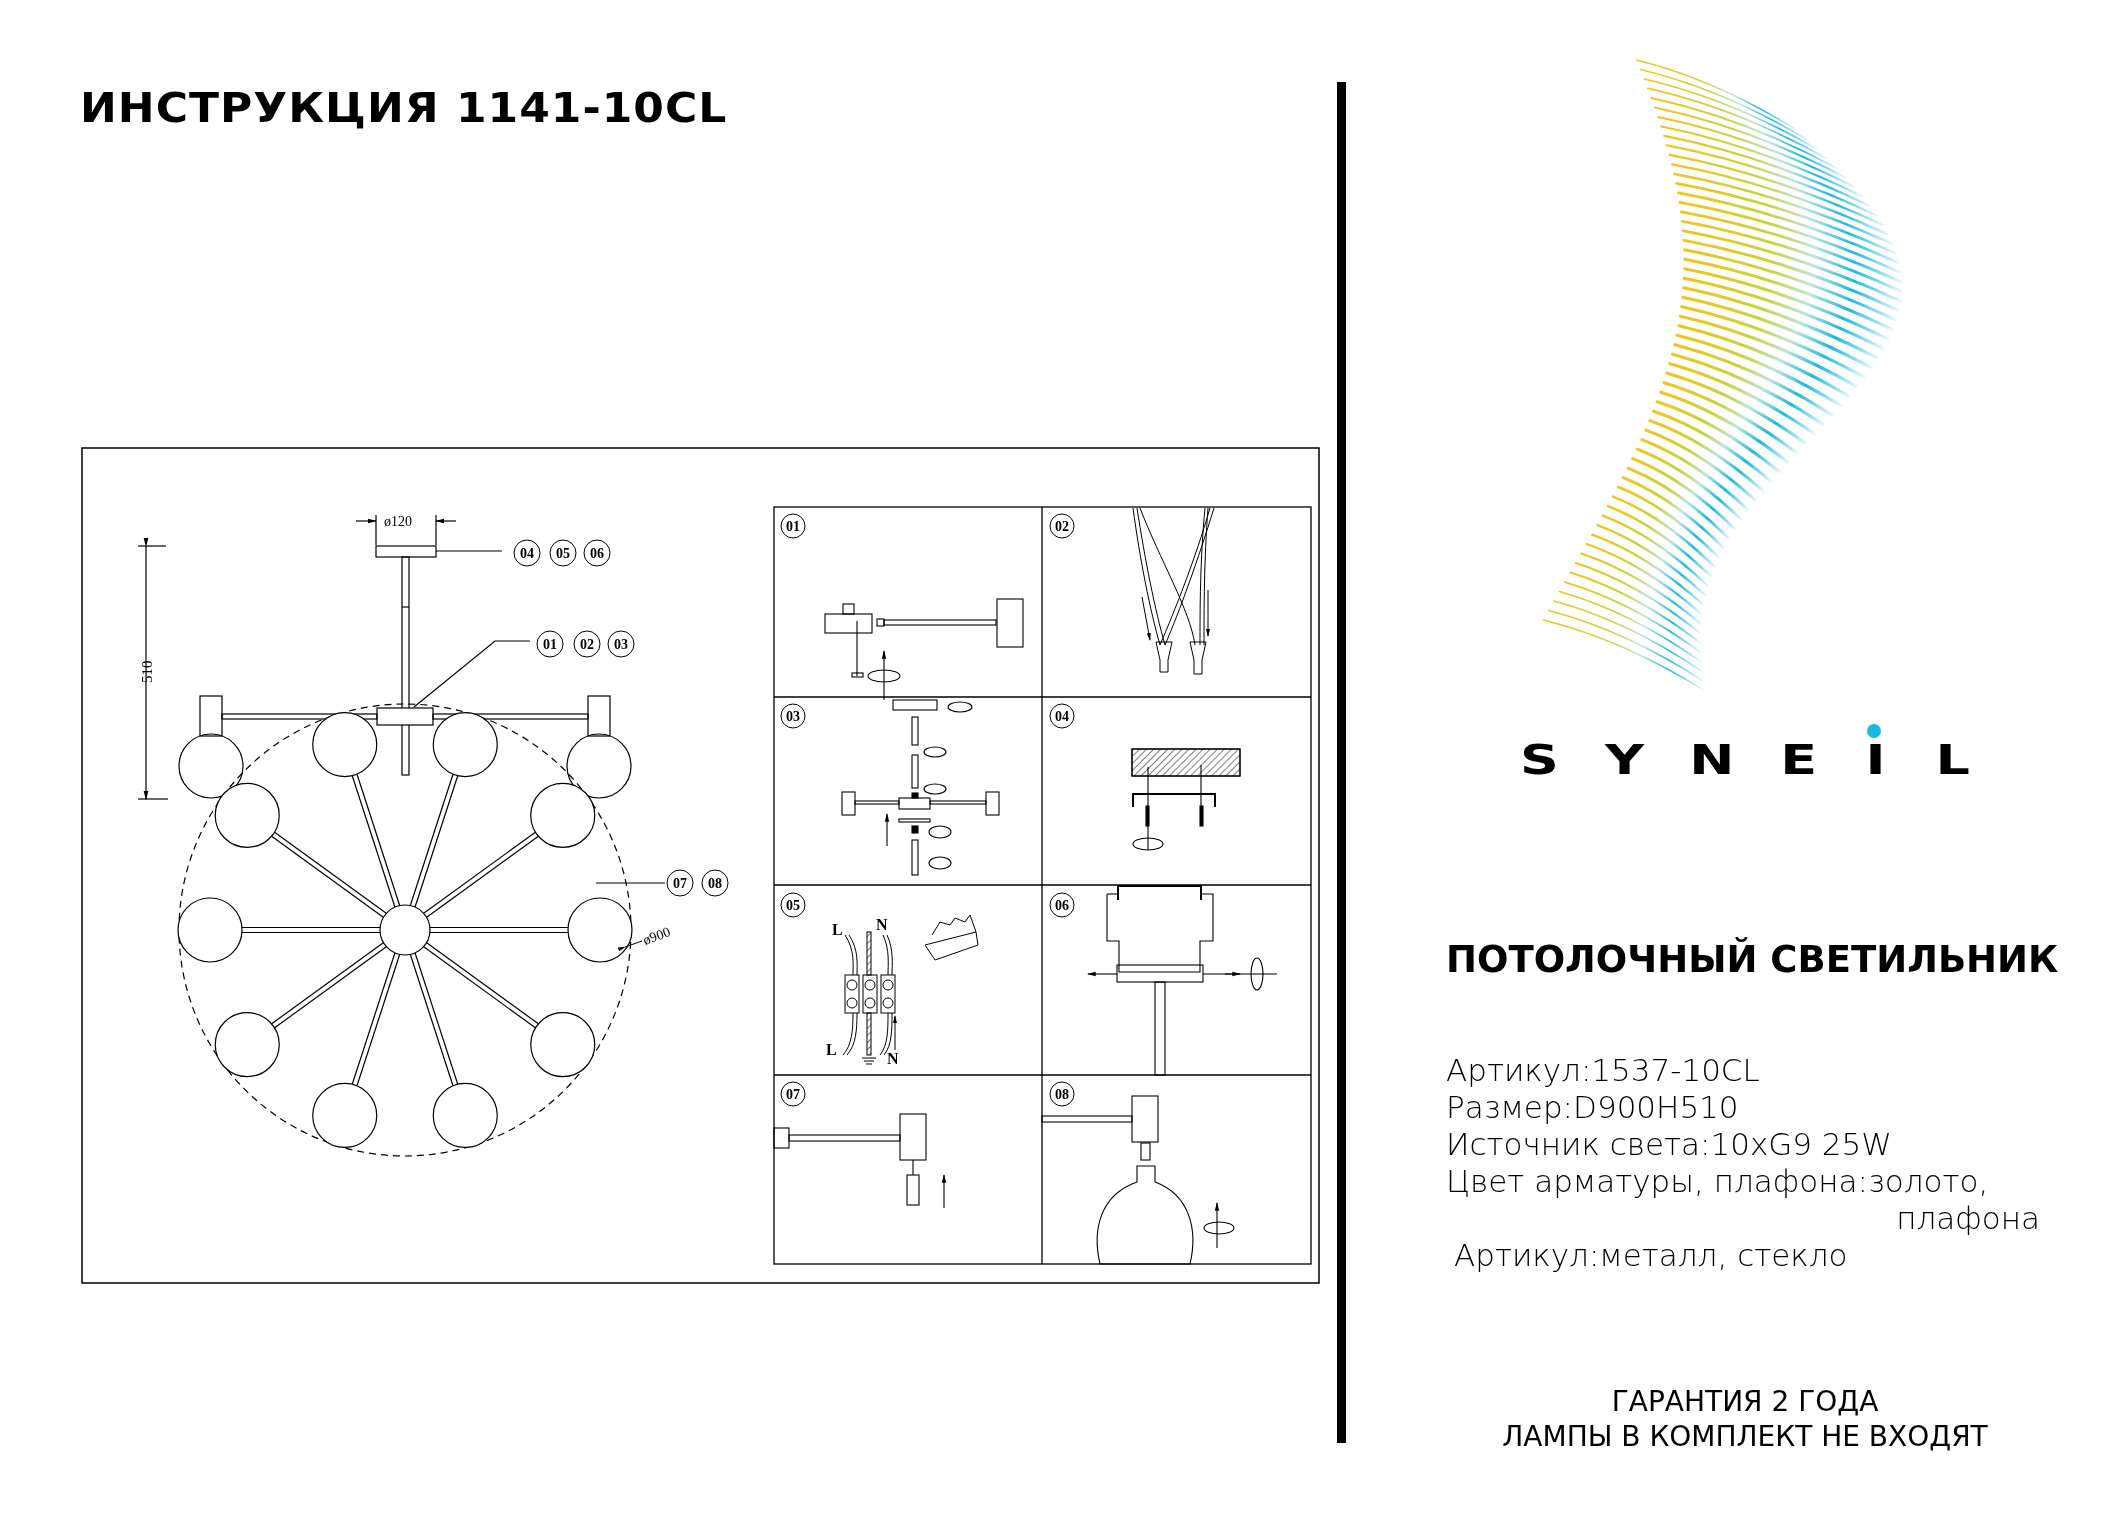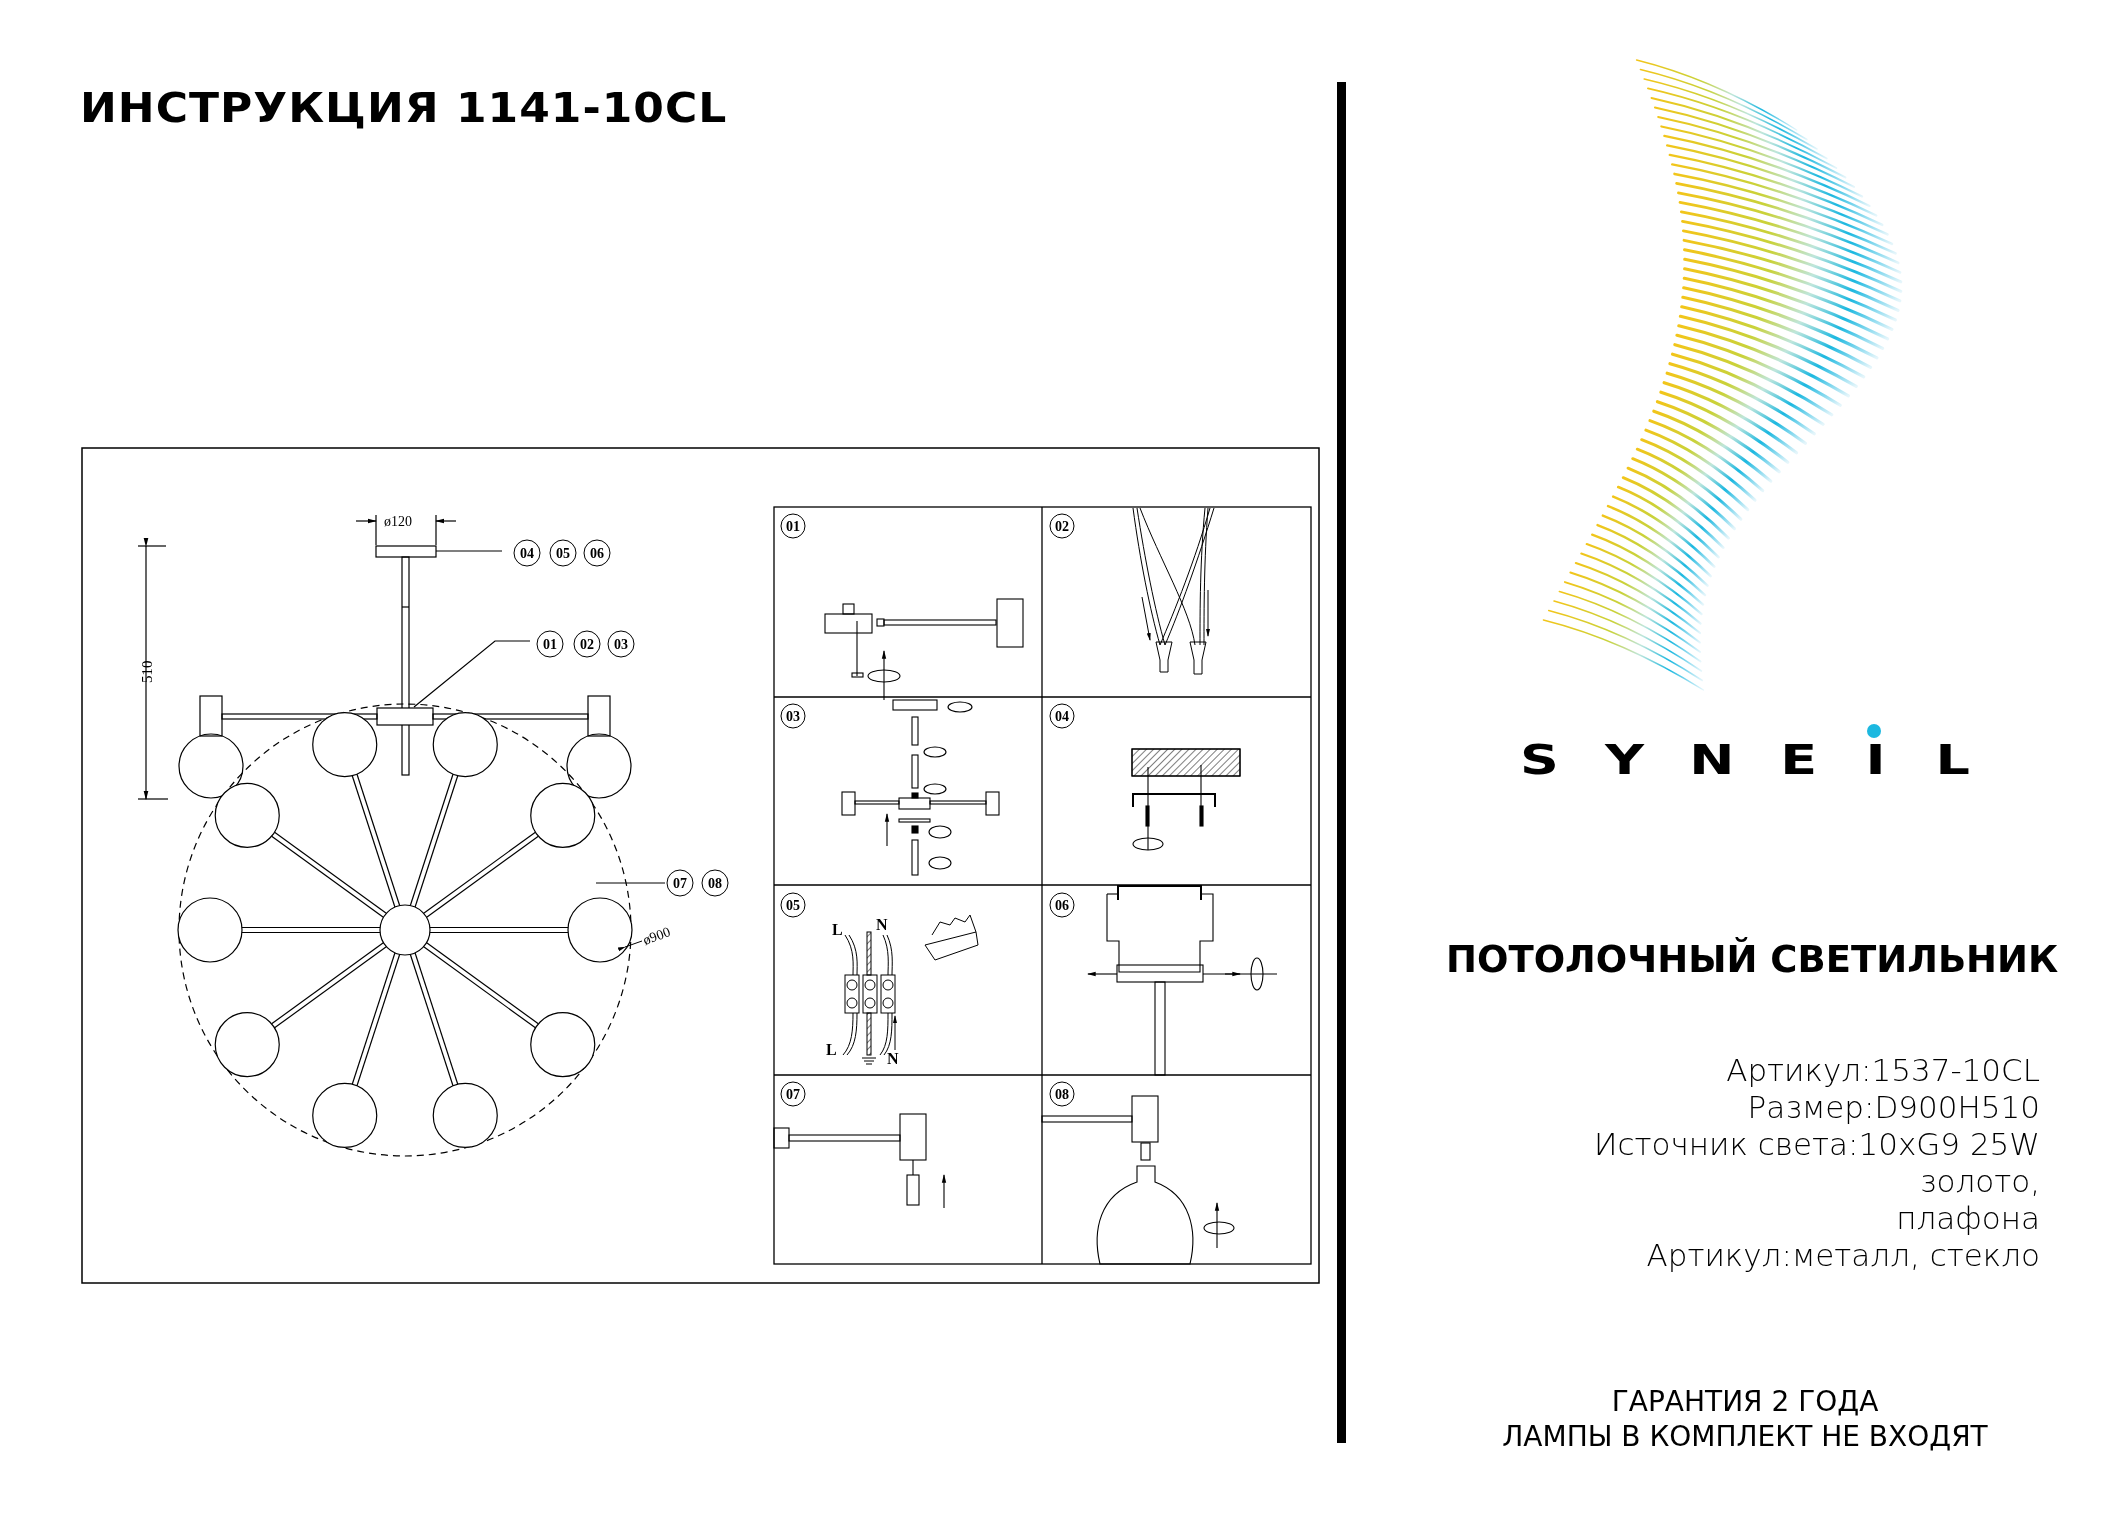--- a/index.html
+++ b/index.html
@@ -12,21 +12,21 @@
   #drawing { left: 0; top: 0; }
   .wordmark { position: absolute; left: 1525px; top: 740px; width: 440px; height: 40px;
               display: flex; justify-content: space-between; align-items: center;
               font-family: "DejaVu Sans", sans-serif; font-weight: 900; font-size: 40px; line-height: 40px; }
   .wordmark span { display: inline-block; transform: scaleX(1.35); }
   .logo-dot { position: absolute; left: 1867px; top: 724px; width: 14px; height: 14px; border-radius: 50%; }
   #product-type { left: 1446px; top: 938px; font-size: 37px; font-weight: 700; white-space: nowrap;
                   font-family: "DejaVu Sans", sans-serif; letter-spacing: 0px; }
   .specs { position: absolute; left: 1446px; top: 1052px; width: 594px; font-size: 31px; line-height: 37px;
            font-family: "DejaVu Sans", sans-serif; font-weight: 300; }
-  .spec-row { display: flex; justify-content: flex-end; height: 37px; white-space: nowrap; }
+  .spec-row { display: flex; justify-content: flex-start; height: 37px; white-space: nowrap; }
   .spec-row .val { text-align: right; }
   .spec-cont { text-align: right; height: 37px; }
   .spec-row.indent .lbl { padding-left: 8px; }
   .footer { position: absolute; left: 1500px; top: 1384px; width: 490px; text-align: center;
             font-size: 28px; line-height: 35px; font-family: "DejaVu Sans", sans-serif; }
   svg text { font-family: "Liberation Serif", "DejaVu Serif", serif; }
 </style>
 </head>
 <body>
 
@@ -380,20 +380,21 @@
   </div>
   <div class="spec-row">
     <span class="lbl">Размер:</span>
     <span class="val">D900H510</span>
   </div>
   <div class="spec-row">
     <span class="lbl">Источник света:</span>
     <span class="val">10xG9 25W</span>
   </div>
   <div class="spec-row">
+    <span class="lbl">Цвет арматуры, плафона:</span>
     <span class="val">золото,</span>
   </div>
   <div class="spec-cont">плафона</div>
   <div class="spec-row indent">
     <span class="lbl">Артикул:</span>
     <span class="val">металл,  стекло</span>
   </div>
 </div>
 
 <div class="footer">

